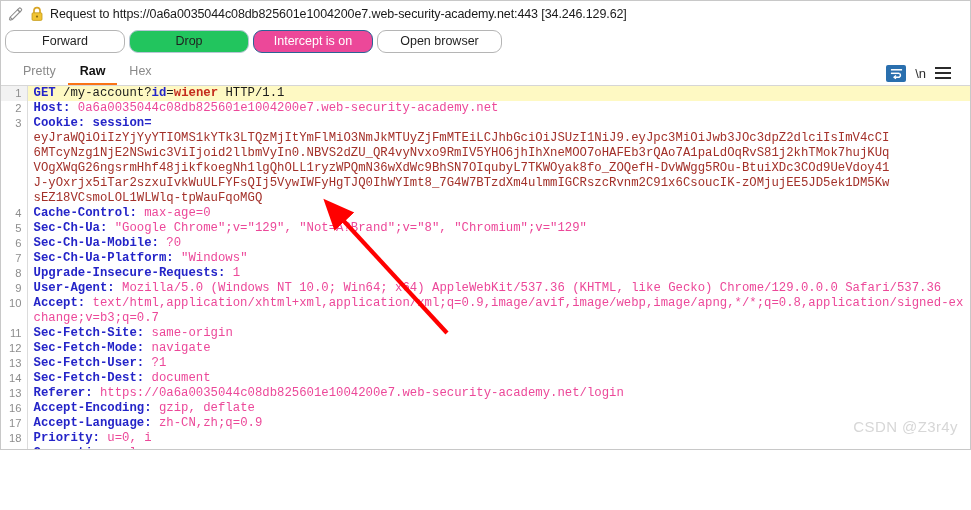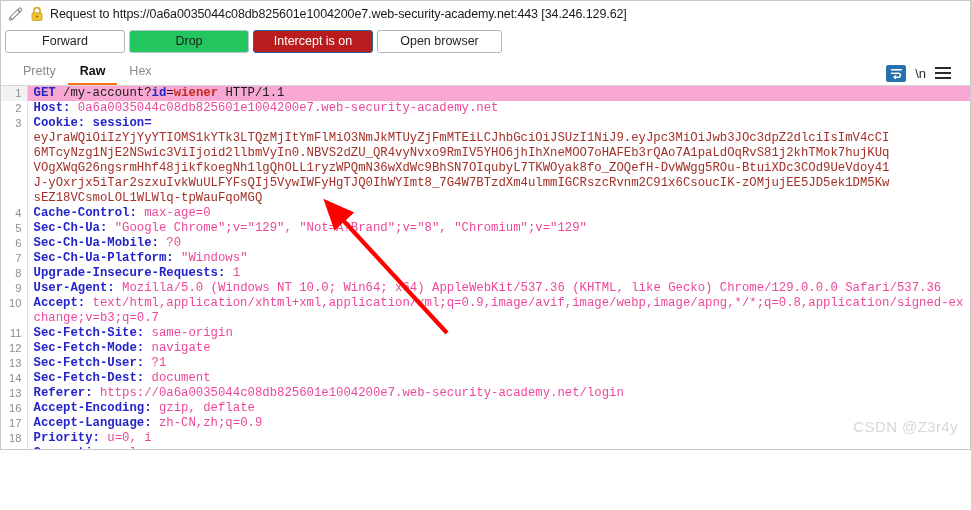--- a/index.html
+++ b/index.html
@@ -44,32 +44,32 @@
   }
   .btn {
     height: 23px;
     min-width: 120px;
     padding: 0 14px;
     font-size: 12.5px;
     font-family: "Liberation Sans", sans-serif;
     color: #1f1f1f;
     background: #ffffff;
     border: 1px solid #b5b5b5;
-    border-radius: 3px;
+    border-radius: 9px;
     cursor: pointer;
     line-height: 21px;
     text-align: center;
   }
   .btn.wide { min-width: 125px; }
   .btn.drop {
     background: #22c55e;
     border-color: #b9c6d6;
   }
   .btn.primary {
-    background: #b91c1c;
+    background: #ec4899;
     border-color: #2a6496;
     color: #ffffff;
   }
 
   
   .tabbar {
     display: flex;
     align-items: flex-end;
     height: 28px;
     padding: 0 19px 0 10px;
@@ -124,21 +124,21 @@
     background: #ffffff;
     overflow: hidden;
   }
   .code-table {
     border-collapse: collapse;
     width: 100%;
     font-family: "Liberation Mono", monospace;
     font-size: 12.3px;
     line-height: 15px;
   }
-  .code-table tr.hl td.code { background: #f9a8d4; }
+  .code-table tr.hl td.code { background: #fef9c3; }
   .code-table tr.hl td.gut { background: #f2f2f2; }
   td.gut {
     width: 26px;
     min-width: 26px;
     text-align: right;
     padding: 0 5px 0 0;
     color: #8d8d8d;
     font-size: 11.2px;
     font-family: "Liberation Sans", sans-serif;
     vertical-align: top;

